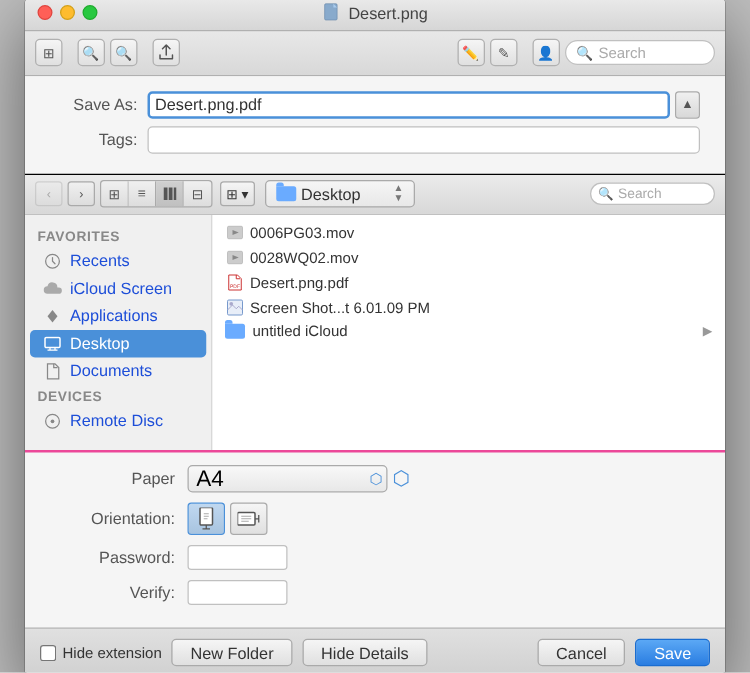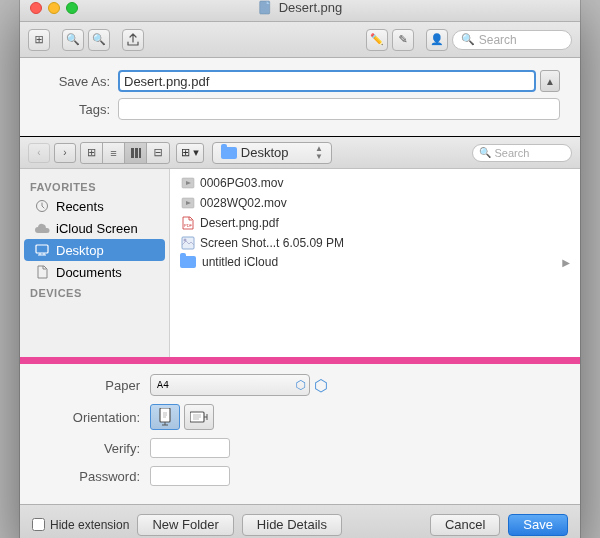--- a/index.html
+++ b/index.html
@@ -275,21 +275,21 @@
     }
     .sidebar-item {
       display: flex;
       align-items: center;
       padding: 3px 10px;
       gap: 6px;
       cursor: pointer;
       border-radius: 4px;
       margin: 0 4px;
       font-size: 13px;
-      color: #000000;
+      color: #1d4ed8;
     }
     .sidebar-item.active {
       background: #4a90d9;
       color: white;
     }
     .sidebar-item.active .item-icon { color: white; }
     .item-icon {
       width: 16px;
       height: 16px;
       display: flex;
@@ -347,21 +347,21 @@
     .file-item-arrow {
       margin-left: auto;
       color: #999;
       font-size: 10px;
     }
 
     
     .print-settings {
       background: #f5f5f5;
       padding: 10px 20px;
-      border-top: 7px solid #ec4899;
+      border-top: 2px solid #ec4899;
     }
     .setting-row {
       display: flex;
       align-items: center;
       margin-bottom: 8px;
     }
     .setting-label {
       min-width: 100px;
       text-align: right;
       margin-right: 10px;
@@ -371,26 +371,25 @@
     .select-wrapper {
       position: relative;
       display: inline-block;
     }
     .select-wrapper select {
       background: linear-gradient(to bottom, #f8f8f8, #e8e8e8);
       border: 1px solid #aaa;
       border-radius: 4px;
       height: 22px;
       padding: 0 20px 0 6px;
-      font-size: 10px;
+      font-size: 18px;
       appearance: none;
       -webkit-appearance: none;
       cursor: pointer;
       min-width: 160px;
-      font-family: Liberation Mono, monospace;
     }
     .select-arrow {
       position: absolute;
       right: 4px;
       top: 50%;
       transform: translateY(-50%);
       pointer-events: none;
       color: #4a90d9;
       font-size: 12px;
     }
@@ -587,40 +586,57 @@
           <span>Recents</span>
         </div>
         <div class="sidebar-item">
           <span class="item-icon">
             <svg width="16" height="11" viewBox="0 0 16 11" fill="none">
                 <path d="M13 10H4a3 3 0 010-6 4 4 0 017.9 1H13a2 2 0 010 5z" fill="#aaa"></path>
               </svg>
           </span>
           <span>iCloud Screen</span>
         </div>
+        <div class="sidebar-item">
+          <span class="item-icon">
+            <svg width="14" height="14" viewBox="0 0 14 14" fill="none">
+                <path d="M3 7l4-5 4 5-4 5z" fill="#888"></path>
+              </svg>
+          </span>
+          <span>Applications</span>
+        </div>
         <div class="sidebar-item active">
           <span class="item-icon">
             <svg width="14" height="12" viewBox="0 0 14 12" fill="none">
                 <rect x="1" y="1" width="12" height="8" rx="1" stroke="white" stroke-width="1.2"></rect>
                 <path d="M5 9v2M9 9v2M3 11h8" stroke="white" stroke-width="1"></path>
               </svg>
           </span>
           <span>Desktop</span>
         </div>
         <div class="sidebar-item">
           <span class="item-icon">
             <svg width="12" height="14" viewBox="0 0 12 14" fill="none">
                 <path d="M2 1h6l3 3v9H2z" stroke="#888" stroke-width="1"></path>
                 <path d="M7 1v3h3" stroke="#888" stroke-width="1"></path>
               </svg>
           </span>
           <span>Documents</span>
         </div>
 
         <div class="sidebar-section-label">Devices</div>
+        <div class="sidebar-item">
+          <span class="item-icon">
+            <svg width="14" height="14" viewBox="0 0 14 14" fill="none">
+                <circle cx="7" cy="7" r="5.5" stroke="#888" stroke-width="1"></circle>
+                <circle cx="7" cy="7" r="1.5" fill="#888"></circle>
+              </svg>
+          </span>
+          <span>Remote Disc</span>
+        </div>
 
       </div>
 
       <div class="file-list">
         <div class="file-item">
           <div class="file-icon mov">
             <svg width="14" height="14" viewBox="0 0 14 14" fill="none">
                 <rect x="1" y="2" width="12" height="10" rx="1" fill="#cccccc" stroke="#aaa" stroke-width="0.5"></rect>
                 <polygon points="5,5 10,7 5,9" fill="#888"></polygon>
               </svg>
@@ -647,21 +663,21 @@
           <span>Desert.png.pdf</span>
         </div>
         <div class="file-item">
           <div class="file-icon img">
             <svg width="14" height="14" viewBox="0 0 14 14" fill="none">
                 <rect x="1" y="1" width="12" height="12" rx="1" fill="#e8eef8" stroke="#7799cc" stroke-width="0.8"></rect>
                 <circle cx="4" cy="4" r="1.5" fill="#aac"></circle>
                 <path d="M1 9l4-4 3 3 2-2 3 3" stroke="#aac" stroke-width="0.8"></path>
               </svg>
           </div>
-          <span>Screen Shot...t 6.05.09 PM</span>
+          <span>Screen Shot...t 6.01.09 PM</span>
         </div>
         <div class="file-item">
           <div class="folder-file-icon"></div>
           <span style="margin-left:2px;">untitled iCloud</span>
           <span class="file-item-arrow">▶</span>
         </div>
       </div>
     </div>
   </div>
 
@@ -695,26 +711,26 @@
             <rect x="0" y="2" width="14" height="10" rx="1" stroke="#555" stroke-width="1.2" fill="white"></rect>
             <path d="M14 7h3M17 4v6" stroke="#555" stroke-width="1"></path>
             <path d="M3 5h8M3 7h8M3 9h6" stroke="#aaa" stroke-width="0.8"></path>
           </svg>
         </div>
       </div>
     </div>
 
 
     <div class="setting-row">
+      <label class="setting-label">Password:</label>
+      <input type="password" class="text-input-sm" style="">
+    </div>
+
+    <div class="setting-row">
       <label class="setting-label">Verify:</label>
-      <input type="password" class="text-input-sm" style="">
-    </div>
-
-    <div class="setting-row">
-      <label class="setting-label">Password:</label>
       <input type="password" class="text-input-sm" style="">
     </div>
   </div>
 
   <div class="bottom-bar">
     <div class="bottom-check">
       <input type="checkbox" style="">
       <label>Hide extension</label>
     </div>
     <button class="btn btn-default">New Folder</button>

